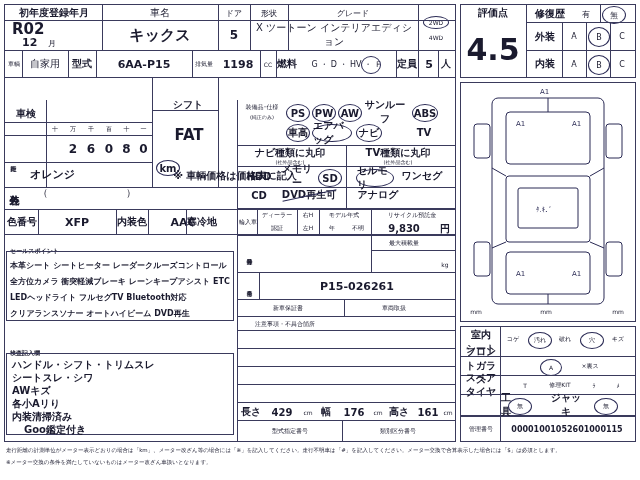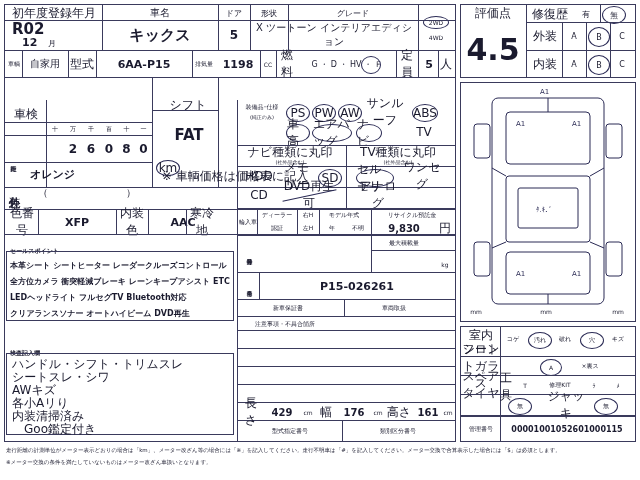--- a/index.html
+++ b/index.html
@@ -4,21 +4,21 @@
 <style>
   html,body{margin:0;padding:0;background:#fff;}
   body{width:640px;height:480px;font-family:"DejaVu Sans","Liberation Sans",sans-serif;color:#1a1a2e;}
   .sheet{position:relative;width:640px;height:480px;box-sizing:border-box;}
   .abs{position:absolute;box-sizing:border-box;}
   .bx{border:1px solid #3a3a5c;}
   .ctr{display:flex;align-items:center;justify-content:center;text-align:center;}
   .lft{display:flex;align-items:center;justify-content:flex-start;}
   .vctr{display:flex;flex-direction:column;align-items:center;justify-content:center;}
   .t6{font-size:6px;}
-  .t7{font-size:12px;}
+  .t7{font-size:10px;font-weight:bold;}
   .t8{font-size:8px;}
   .t9{font-size:10px;}
   .t10{font-size:10px;}
   .t11{font-size:11px;}
   .t12{font-size:12px;}
   .t15{font-size:15px;}
   .t22{font-size:30px;}
   .b{font-weight:bold;}
   .circ{border:1.4px solid #2b2b55;border-radius:50%;display:inline-flex;align-items:center;justify-content:center;}
   .ell{border:1.4px solid #2b2b55;border-radius:50%;display:inline-flex;align-items:center;justify-content:center;}
@@ -301,21 +301,21 @@
   <div class="abs ctr t6" style="left:570px;top:359px;width:40px;height:14px;">×裏ス</div>
   <div class="hl" style="left:460px;top:375px;width:176px;height:1px;"></div>
 
   <div class="abs ctr t7" style="left:462px;top:376px;width:38px;height:18px;">スペアタイヤ</div>
   <div class="abs ctr t6" style="left:516px;top:378px;width:18px;height:14px;">T</div>
   <div class="abs ctr t6" style="left:538px;top:378px;width:44px;height:14px;">修理KIT</div>
   <div class="abs ctr t6" style="left:586px;top:378px;width:16px;height:14px;">ﾗ</div>
   <div class="abs ctr t6" style="left:608px;top:378px;width:20px;height:14px;">ﾒ</div>
   <div class="hl" style="left:460px;top:394px;width:176px;height:1px;"></div>
 
-  <div class="abs ctr t7" style="left:462px;top:377px;width:38px;height:20px;padding-left:44px;">工具</div>
+  <div class="abs ctr t7" style="left:462px;top:395px;width:38px;height:20px;padding-left:44px;">工具</div>
   <div class="circ t6" style="position:absolute;left:508px;top:398px;width:22px;height:15px;">無</div>
   <div class="abs ctr t7" style="left:546px;top:398px;width:40px;height:14px;">ジャッキ</div>
   <div class="circ t6" style="position:absolute;left:594px;top:398px;width:22px;height:15px;">無</div>
 
   <div class="abs bx" style="left:460px;top:416px;width:176px;height:26px;"></div>
   <div class="abs ctr t6" style="left:462px;top:418px;width:38px;height:22px;">管理番号</div>
   <div class="abs ctr t8 b" style="left:500px;top:418px;width:134px;height:22px;border-radius:7px;">00001001052601000115</div>
   <div class="vl" style="left:500px;top:416px;width:1px;height:26px;"></div>
 
   <div class="abs ctr t7" style="left:240px;top:404px;width:22px;height:16px;">長さ</div>

